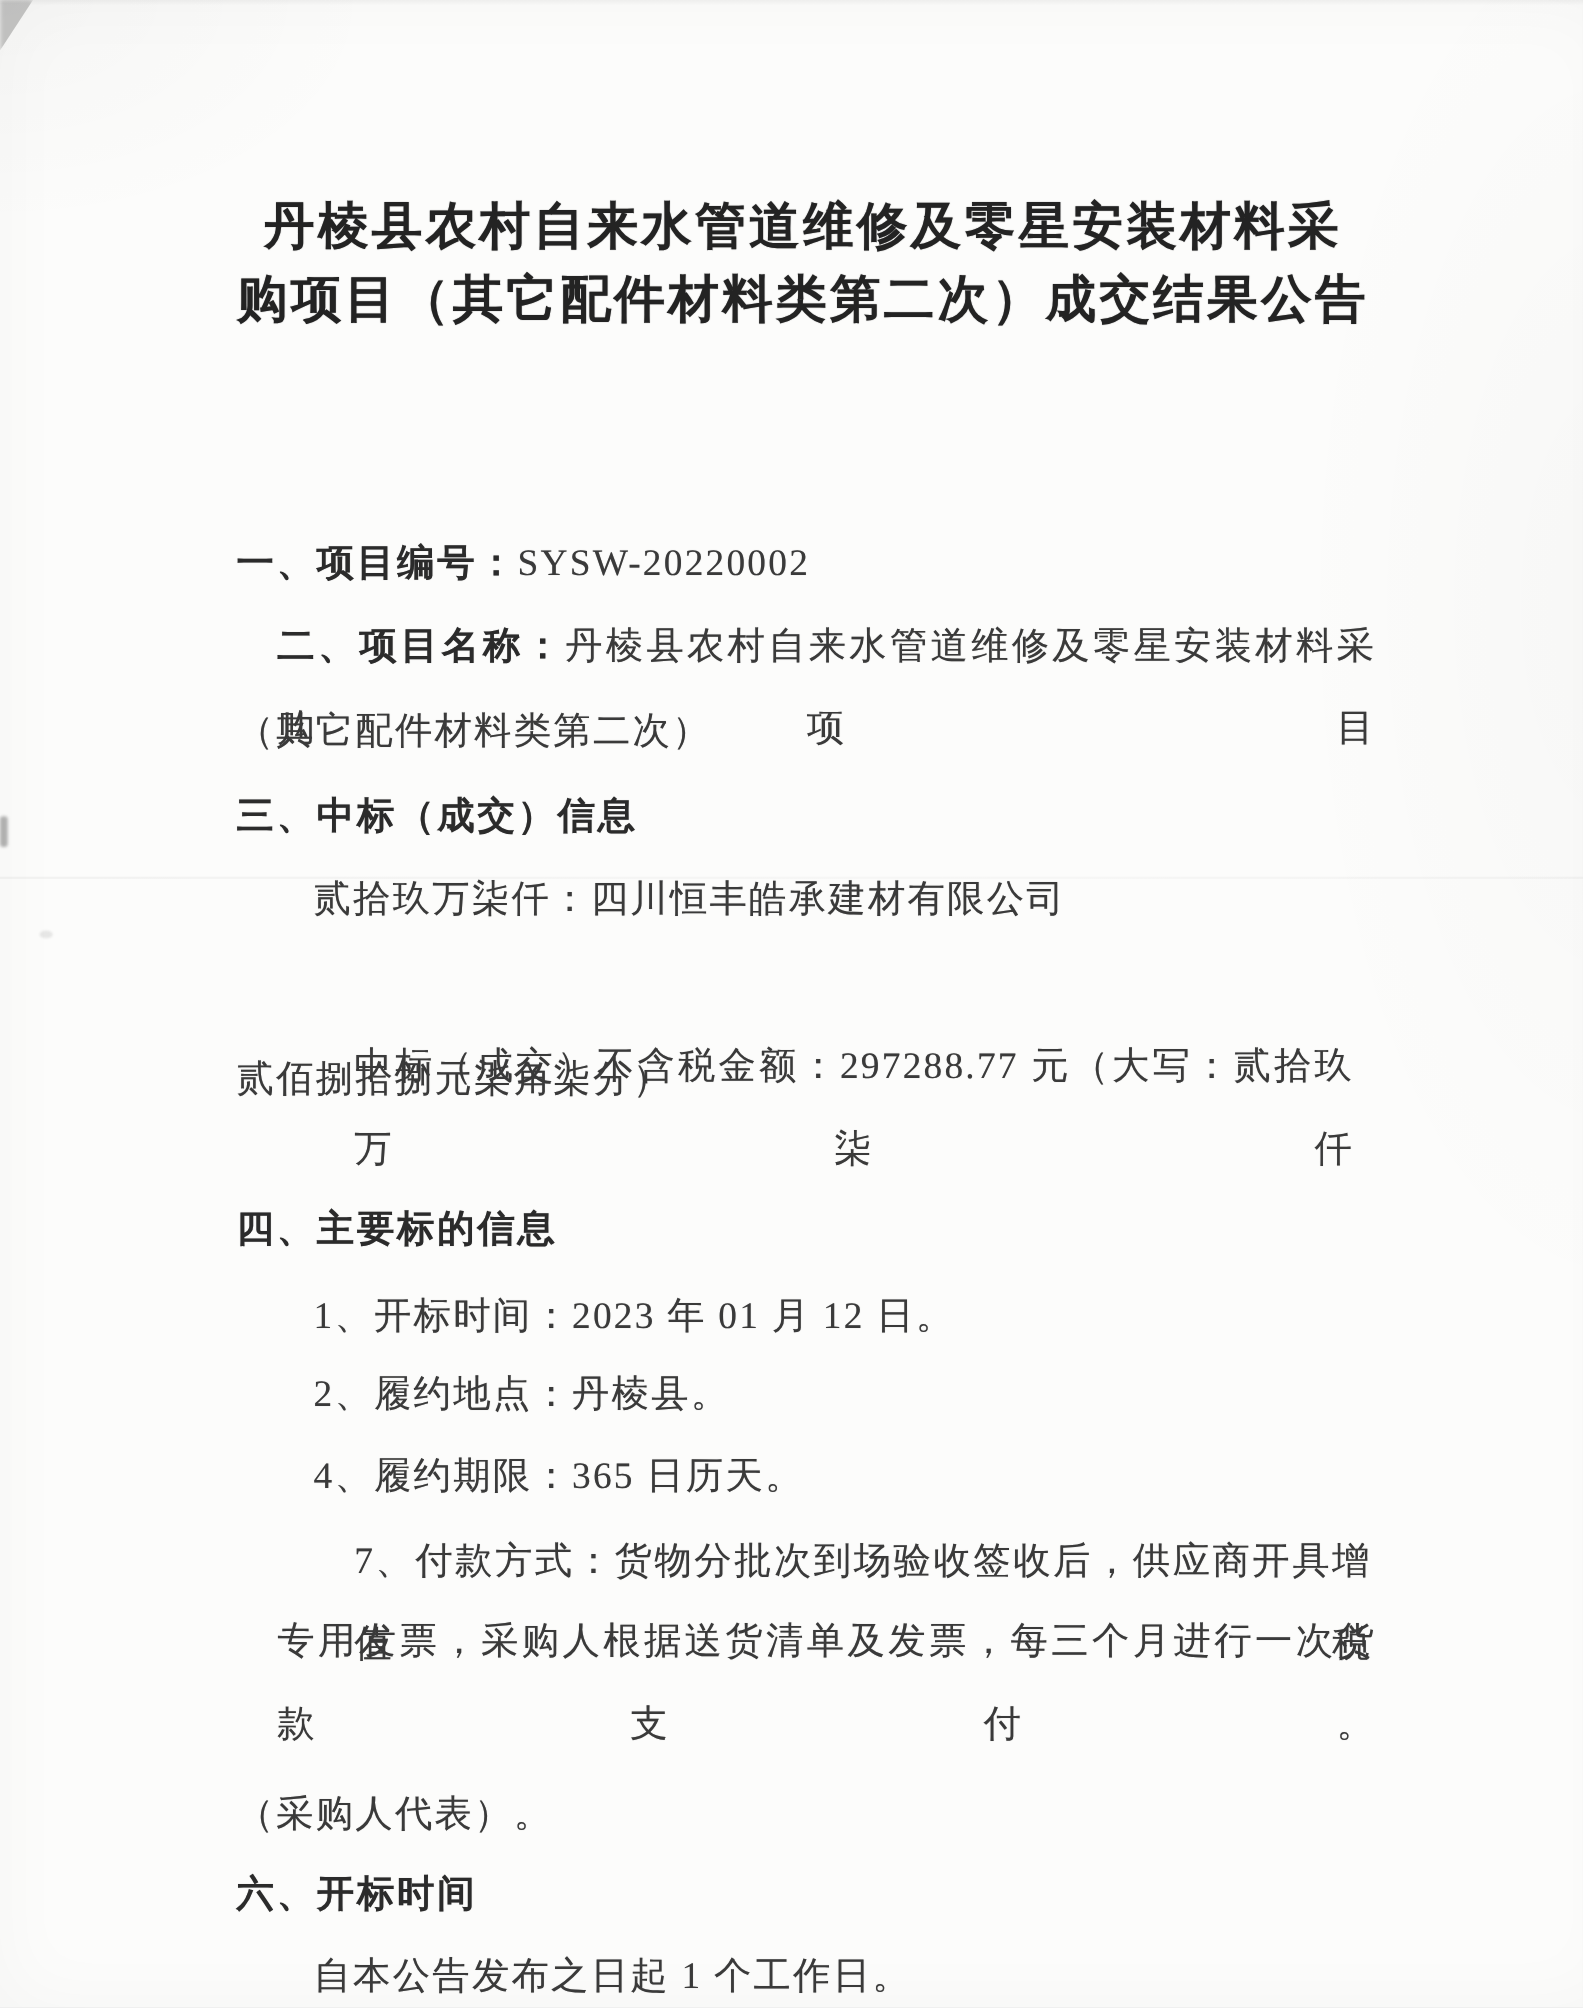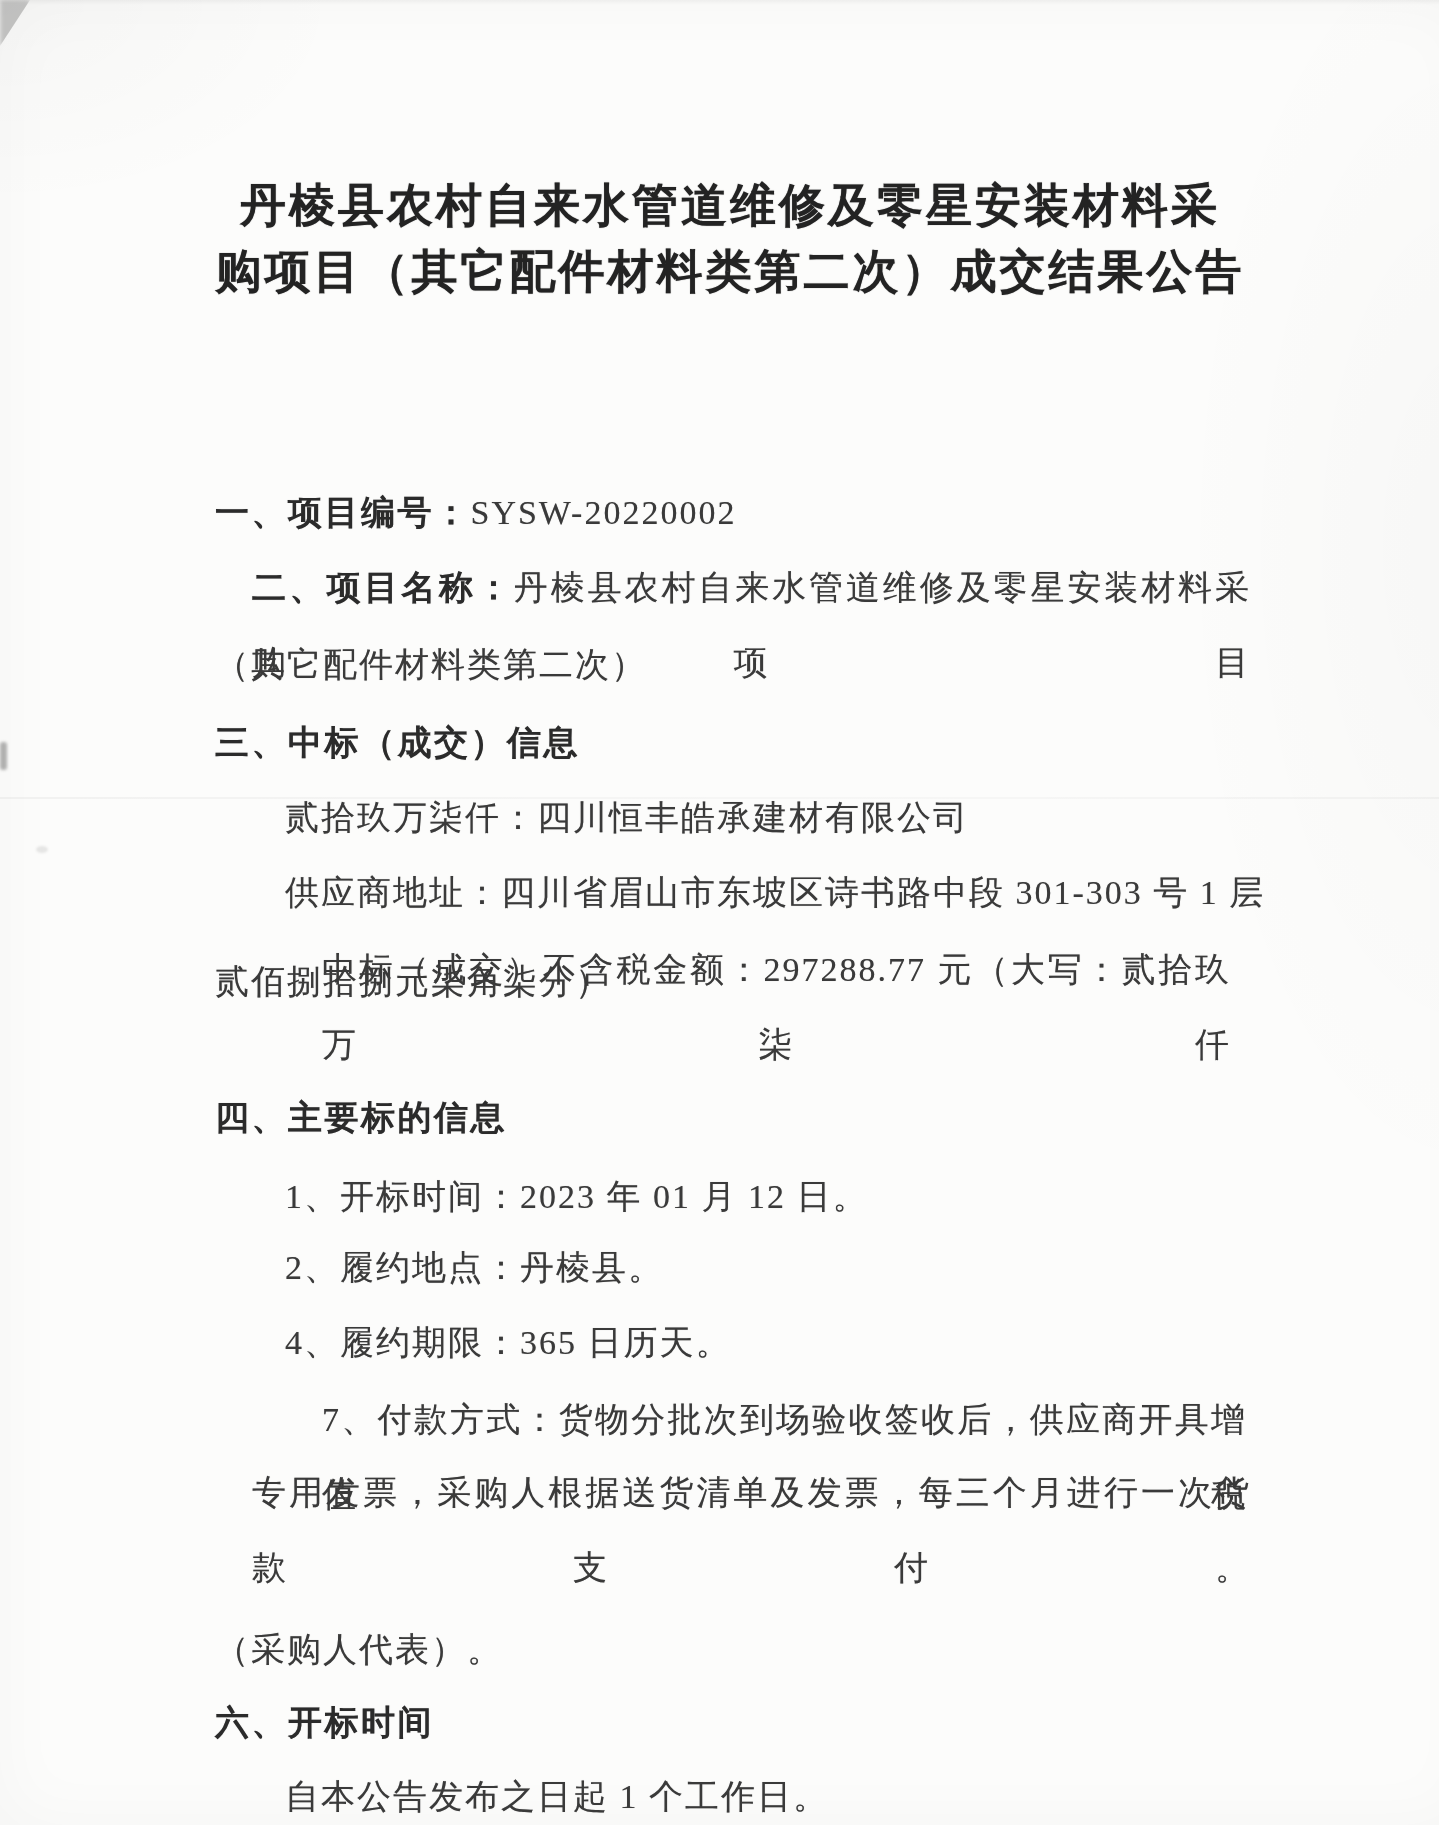--- a/index.html
+++ b/index.html
@@ -93,21 +93,20 @@
     <span class="bold">一、项目编号：</span><span>SYSW-20220002</span>
   </div>
 
   <div class="line justify" style="top:550px">
     <span class="bold">二、项目名称：</span><span>丹棱县农村自来水管道维修及零星安装材料采购项目</span>
   </div>
   <div class="line" style="top:627px">（其它配件材料类第二次）</div>
 
   <div class="line bold" style="top:705px">三、中标（成交）信息</div>
   <div class="line indent" style="top:780px">贰拾玖万柒仟：四川恒丰皓承建材有限公司</div>
-  <div class="line indent" style="top:855px">供应商地址：四川省眉山市东坡区诗书路中段 301-303 号 1 层</div>
   <div class="line indent justify" style="top:932px;right:239px">中标（成交）不含税金额：297288.77 元（大写：贰拾玖万柒仟</div>
   <div class="line" style="top:944px">贰佰捌拾捌元柒角柒分）</div>
 
   <div class="line bold" style="top:1080px">四、主要标的信息</div>
   <div class="line indent" style="top:1159px">1、开标时间：2023 年 01 月 12 日。</div>
   <div class="line indent" style="top:1230px">2、履约地点：丹棱县。</div>
   <div class="line indent" style="top:1305px">4、履约期限：365 日历天。</div>
   <div class="line indent justify" style="top:1382px;right:223px">7、付款方式：货物分批次到场验收签收后，供应商开具增值税</div>
   <div class="line justify" style="top:1455px">专用发票，采购人根据送货清单及发票，每三个月进行一次货款支付。</div>
 

